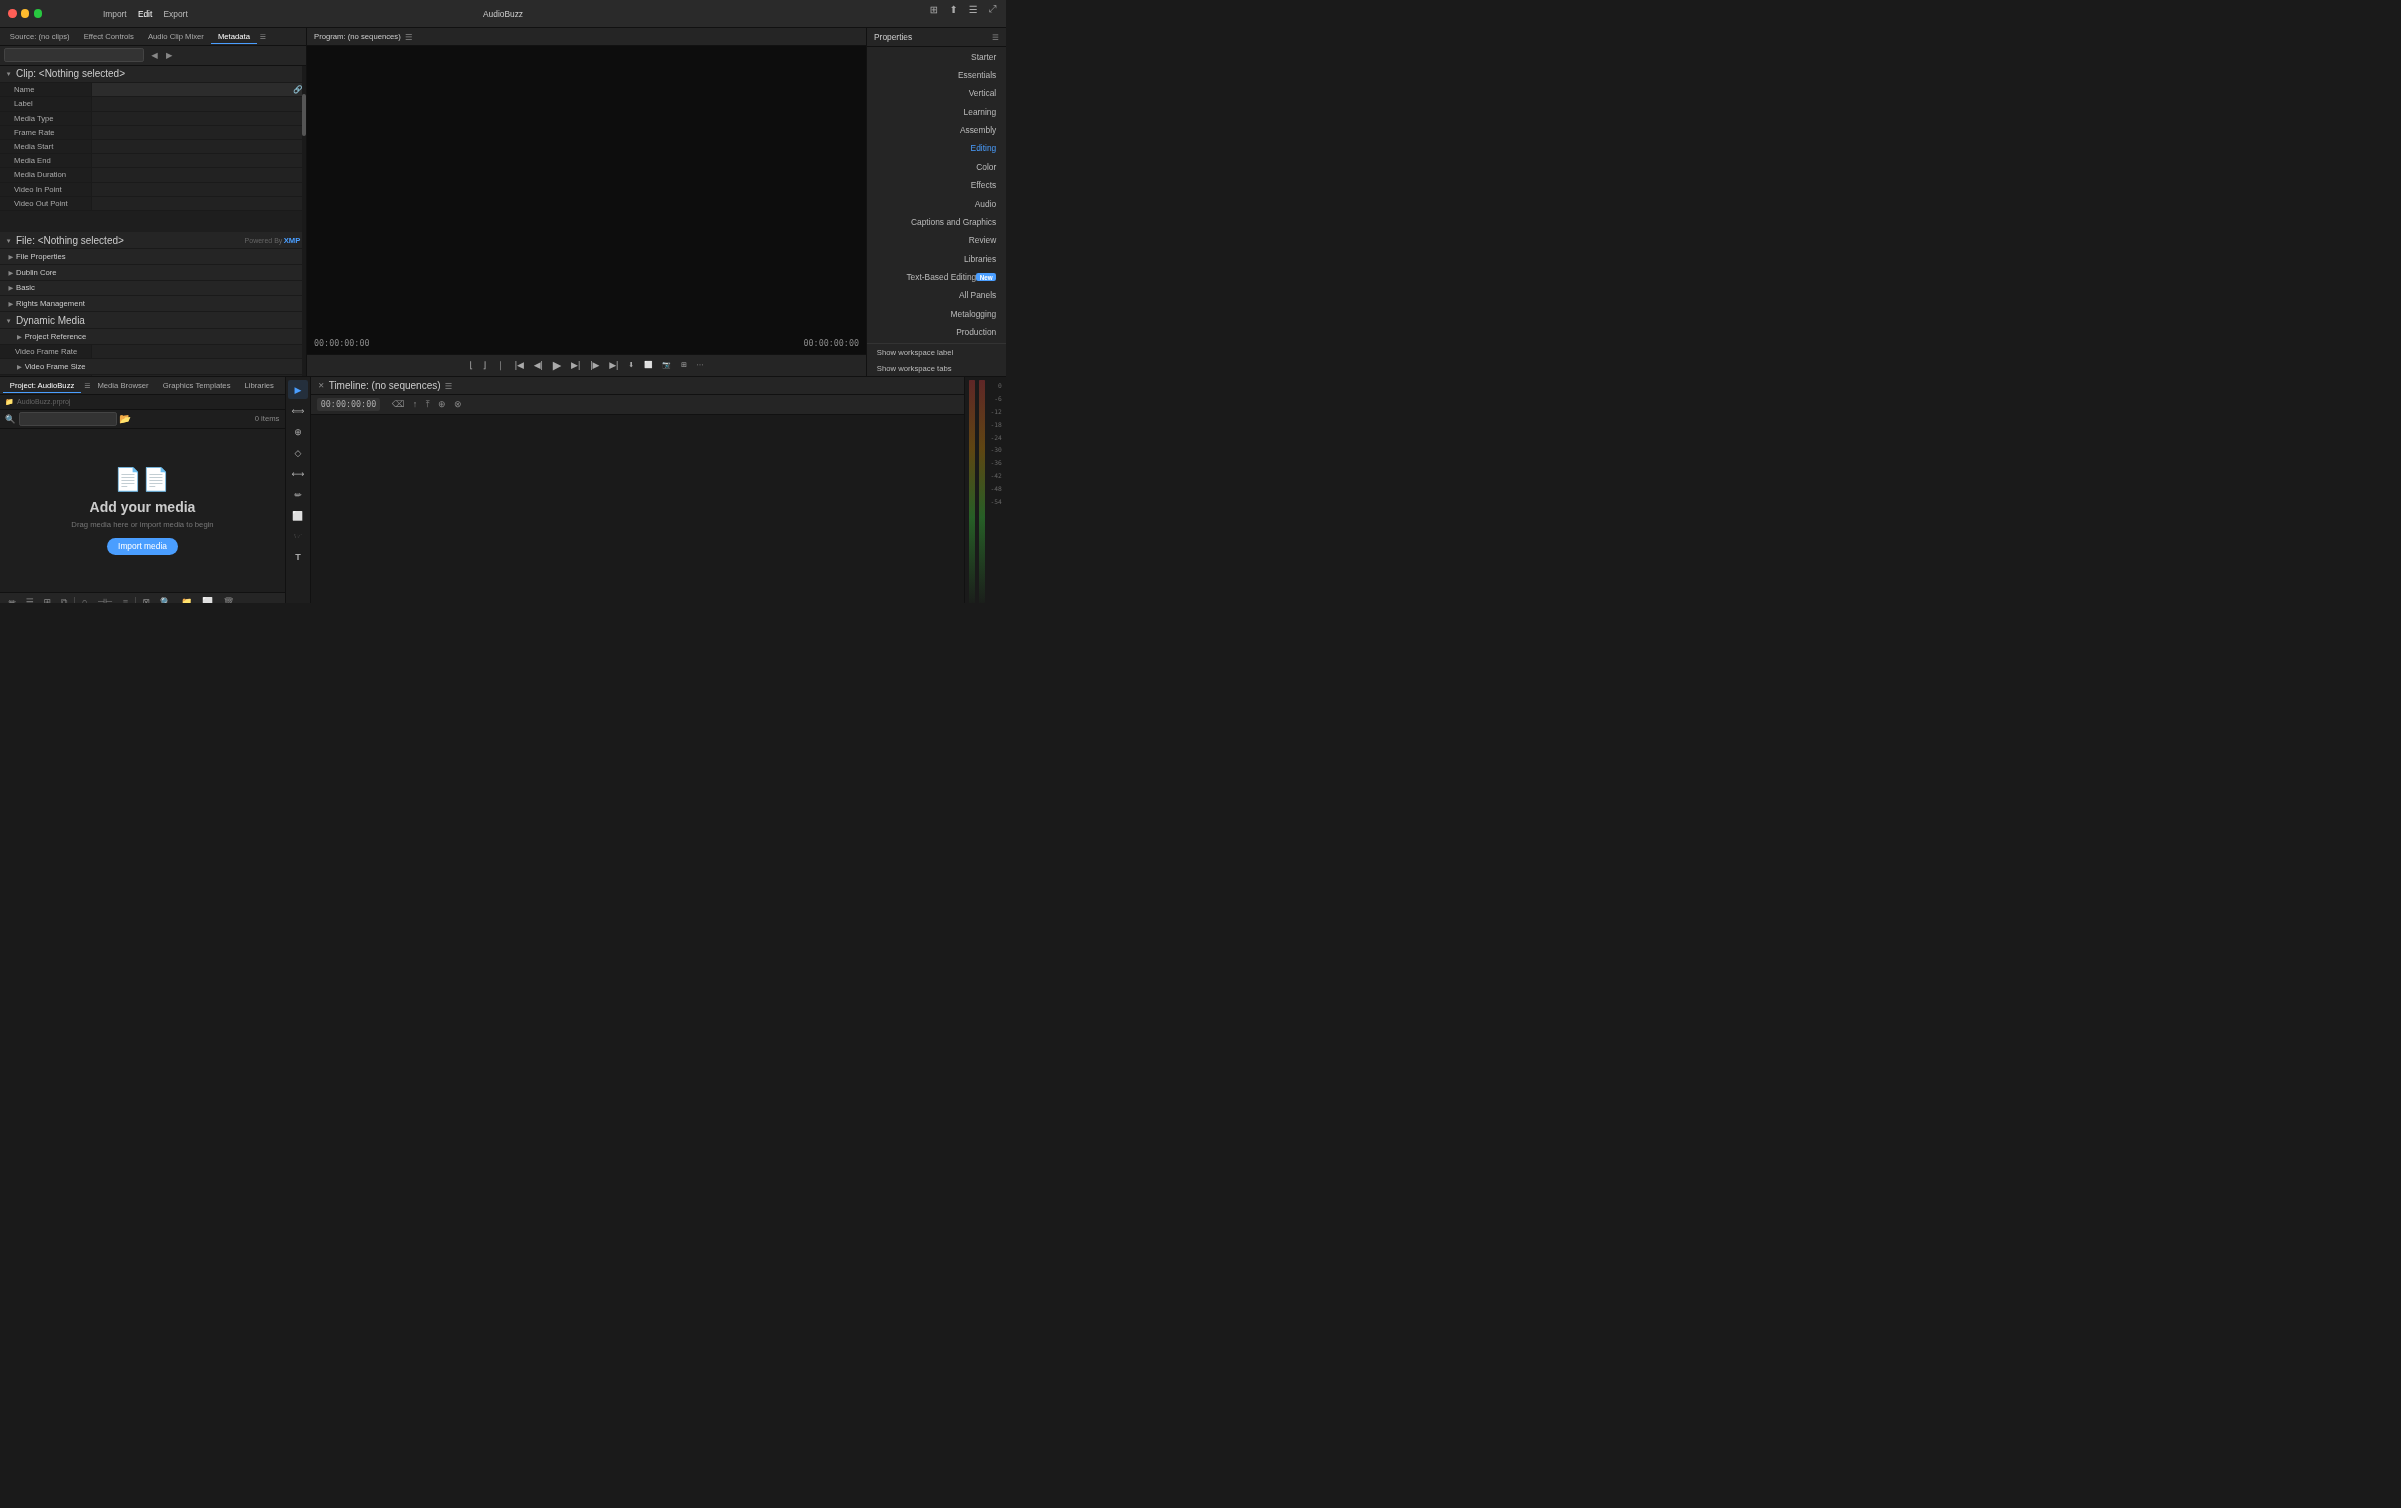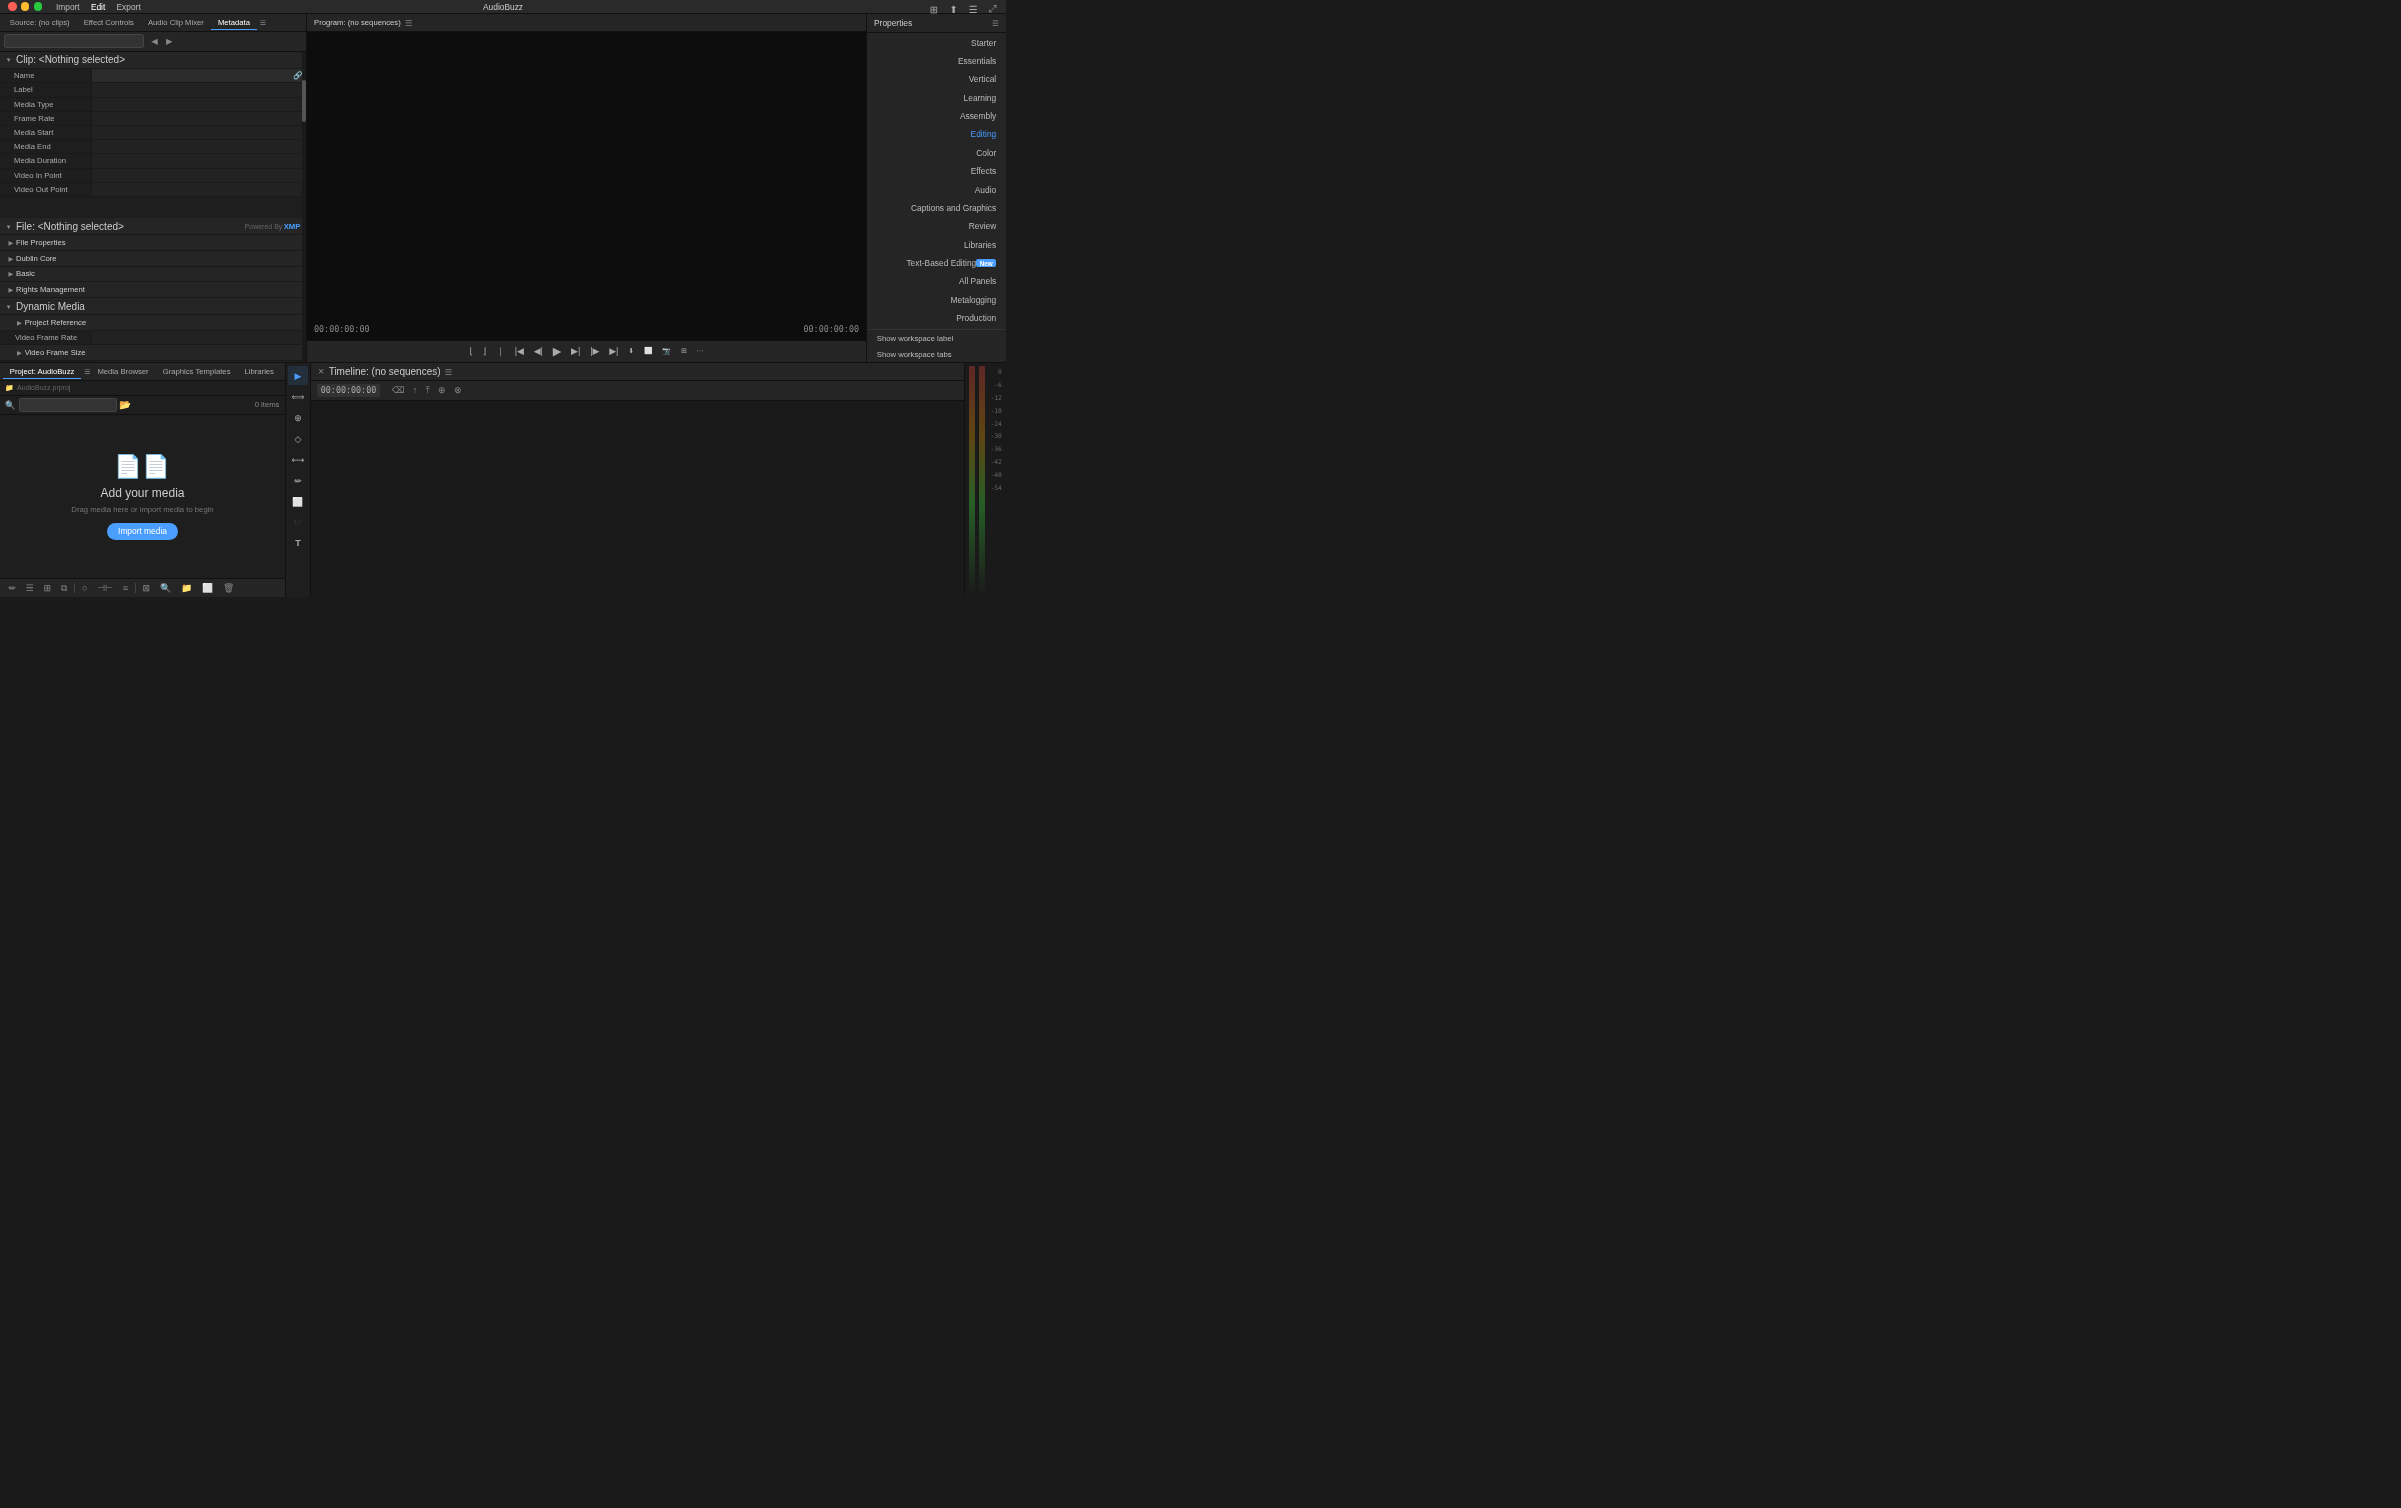--- a/index.html
+++ b/index.html
@@ -9,27 +9,28 @@
       font-family: -apple-system, BlinkMacSystemFont, "Segoe UI", sans-serif;
       font-size: 7.7px;
       width: 1006px;
       height: 603px;
       overflow: hidden;
       position: relative;
     }
 
     
     .titlebar {
-      height: 14px;
+      height: 28px;
       background: #2a2a2a;
       display: flex;
       align-items: center;
       padding: 0 8.4px;
       position: relative;
       border-bottom: 0.7px solid #111;
+      gap: 47px;
     }
     .titlebar-controls {
       display: flex;
       gap: 4.2px;
       align-items: center;
     }
     .traffic-light {
       width: 8.4px;
       height: 8.4px;
       border-radius: 50%;
@@ -438,23 +439,23 @@
       display: flex;
       align-items: center;
       gap: 2.8px;
       border-bottom: 0.7px solid #111;
     }
     .add-media-icon {
       font-size: 22.4px;
       color: #555;
     }
     .add-media-title {
-      font-size: 12px;
+      font-size: 14px;
       color: #ccc;
-      font-weight: 400;
+      font-weight: 700;
     }
     .add-media-subtitle {
       font-size: 7.7px;
       color: #777;
       text-align: center;
     }
     .import-btn {
       background: #4a9eff;
       color: #fff;
       border: none;

